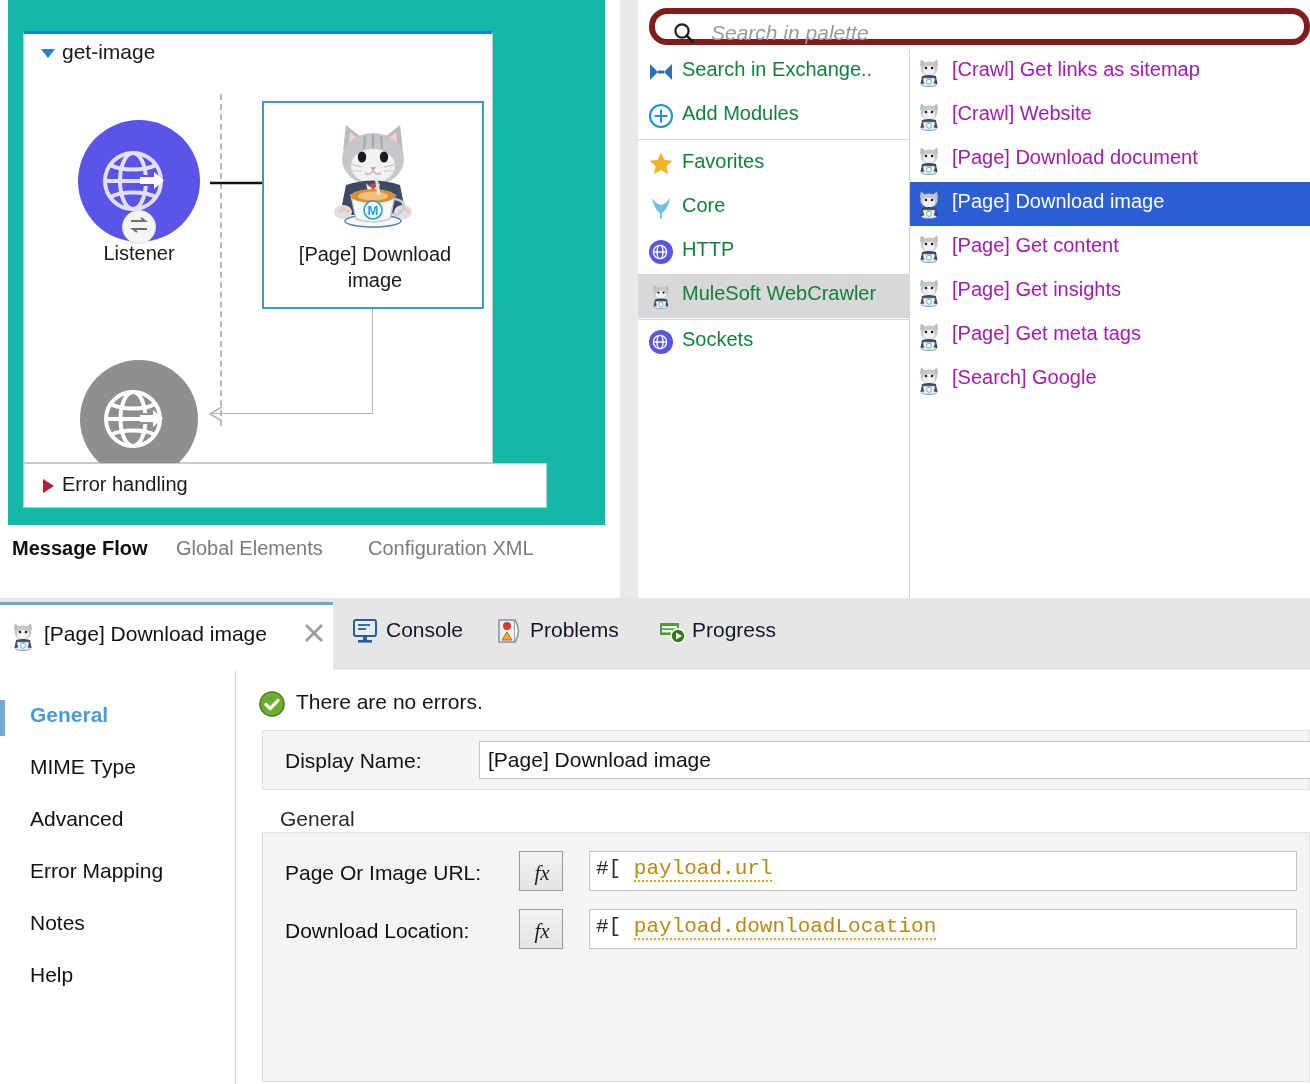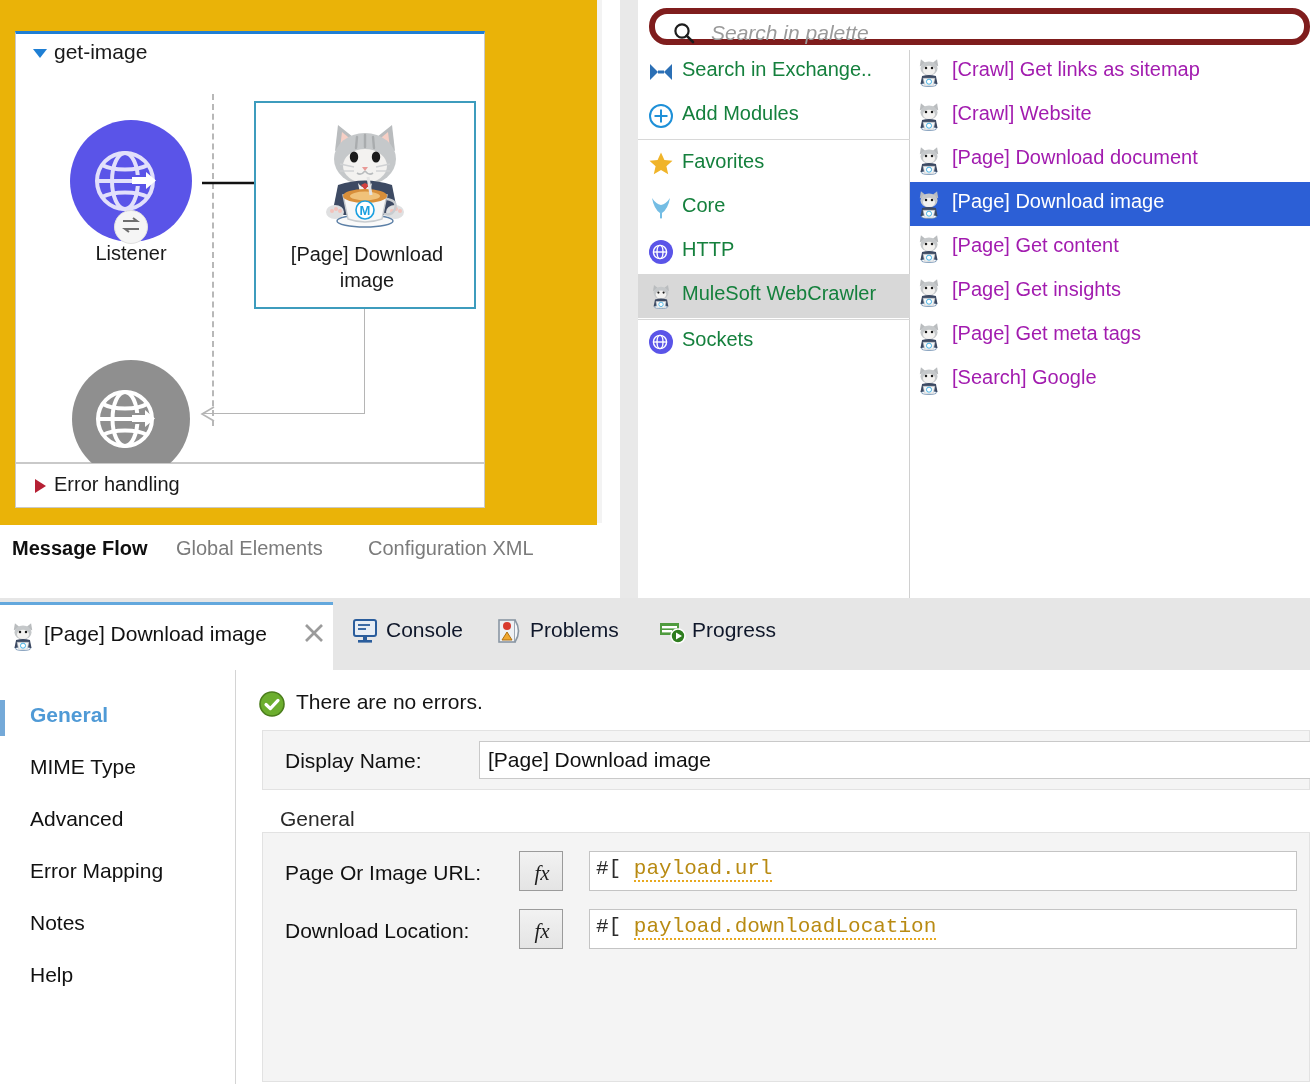--- a/index.html
+++ b/index.html
@@ -8,21 +8,21 @@
     font-family: "Liberation Sans", sans-serif;
     background: #ffffff;
     overflow: hidden;
   }
   #root { position: relative; width: 1310px; height: 1084px; }
 
   
   .top-area { position: absolute; left:0; top:0; width:1310px; height:598px; background:#fff; }
 
   
-  .canvas-wrap { position:absolute; left:0; top:0; width:597px; height:525px; background:#eab308; overflow:hidden; }
+  .canvas-wrap { position:absolute; left:8px; top:0; width:597px; height:525px; background:#14b8a6; overflow:hidden; }
 
   .flow-box {
     position:absolute; left:15px; top:31px; width:470px; height:432px;
     border:1px solid #c9c9c9; border-top:3px solid #1f7fd4; background:#fff;
   }
   .flow-header { position:absolute; left:0; top:0; width:100%; height:38px; }
   .flow-caret {
     position:absolute; left:17px; top:15px; width:0; height:0;
     border-left:7px solid transparent; border-right:7px solid transparent;
     border-top:9px solid #1f7fd4;
@@ -60,21 +60,21 @@
   .ret-v { position:absolute; left:348px; top:275px; width:0; border-left:1.5px solid #b5b5b5; height:105px; }
   .ret-h { position:absolute; left:186px; top:379px; width:163px; height:0; border-top:1.5px solid #b5b5b5; }
   .ret-arrow { position:absolute; left:184px; top:371px; width:18px; height:18px; }
 
   .resp-circle {
     position:absolute; left:56px; top:326px; width:118px; height:118px; border-radius:50%;
     background:#8f8f8f;
   }
 
   .error-strip {
-    position:absolute; left:15px; top:463px; width:470px; height:45px;
+    position:absolute; left:15px; top:463px; width:524px; height:45px;
     border:1px solid #c9c9c9; border-top:1px solid #c9c9c9; background:#fff;
   }
   .error-caret {
     position:absolute; left:19px; top:15px; width:0; height:0;
     border-top:7px solid transparent; border-bottom:7px solid transparent;
     border-left:11px solid #b62034;
   }
   .error-label { position:absolute; left:38px; top:9px; font-size:20px; color:#1a1a1a; }
   .gutter-strip { position:absolute; left:620px; top:0; width:18px; height:598px; background:#e9e9e9; }
   .gutter-light { position:absolute; left:570px; top:0; width:32px; height:523px; background:#f3f3f3; }

